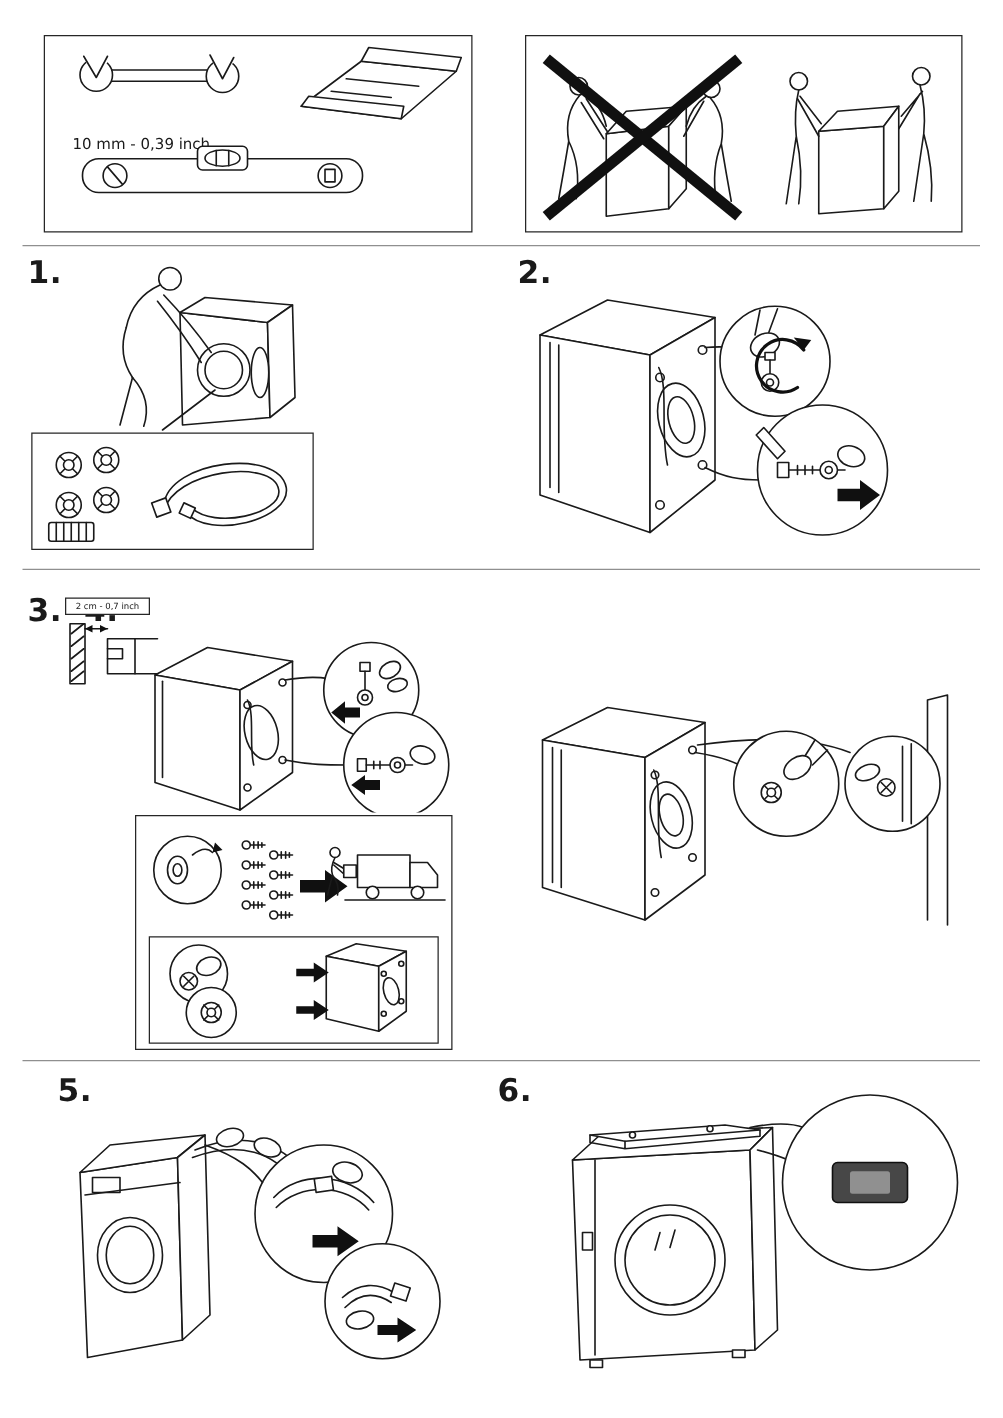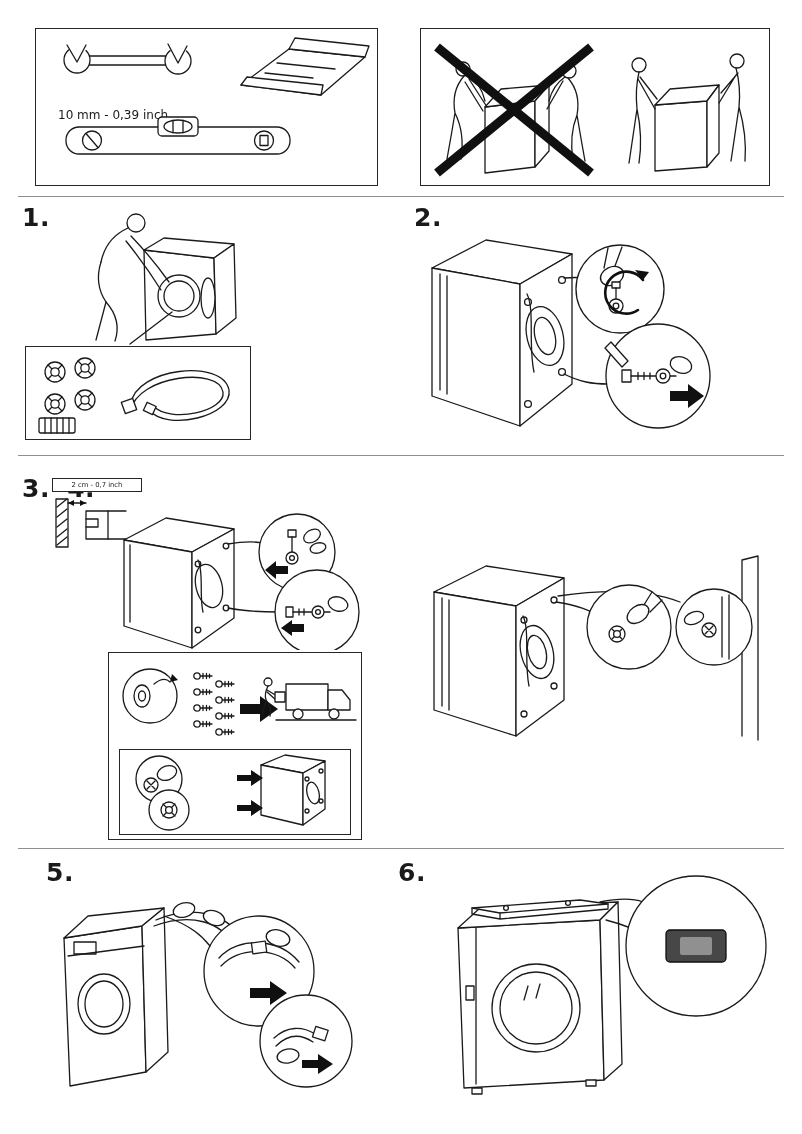--- a/index.html
+++ b/index.html
@@ -6,21 +6,21 @@
   html,body { width:802px; height:1134px; }
   body { position:relative; background:#ffffff; overflow:hidden;
          font-family:"DejaVu Sans","Liberation Sans",sans-serif; color:#1a1a1a; }
   .abs { position:absolute; }
   .frame { position:absolute; border:1.5px solid #262626; background:#fff; }
   .thinframe { position:absolute; border:1.2px solid #262626; background:#fff; }
   .divider { position:absolute; left:18px; width:766px; height:0; border-top:1px solid #8f8f8f; }
   .step-num { position:absolute; font-weight:bold; font-size:25px; letter-spacing:0.5px; }
   .wrench-label { position:absolute; font-size:12px; }
   .gap-label { position:absolute; border:0.9px solid #262626; background:#fff;
-               font-size:6.8px; line-height:12px; text-align:center; width:90px; height:14px; }
+               font-size:6.8px; line-height:12px; text-align:center; width:68px; height:14px; }
   svg { position:absolute; display:block; }
   .ln  { fill:none; stroke:#1a1a1a; stroke-width:1.3; stroke-linecap:round; stroke-linejoin:round; }
   .ln2 { fill:none; stroke:#101010; stroke-width:2.6; stroke-linecap:round; stroke-linejoin:round; }
   .fw  { fill:#ffffff; stroke:#1a1a1a; stroke-width:1.3; stroke-linejoin:round; }
   .fb  { fill:#101010; stroke:none; }
   .xmark { stroke:#101010; stroke-width:9; stroke-linecap:butt; }
 </style>
 </head>
 <body>
 

